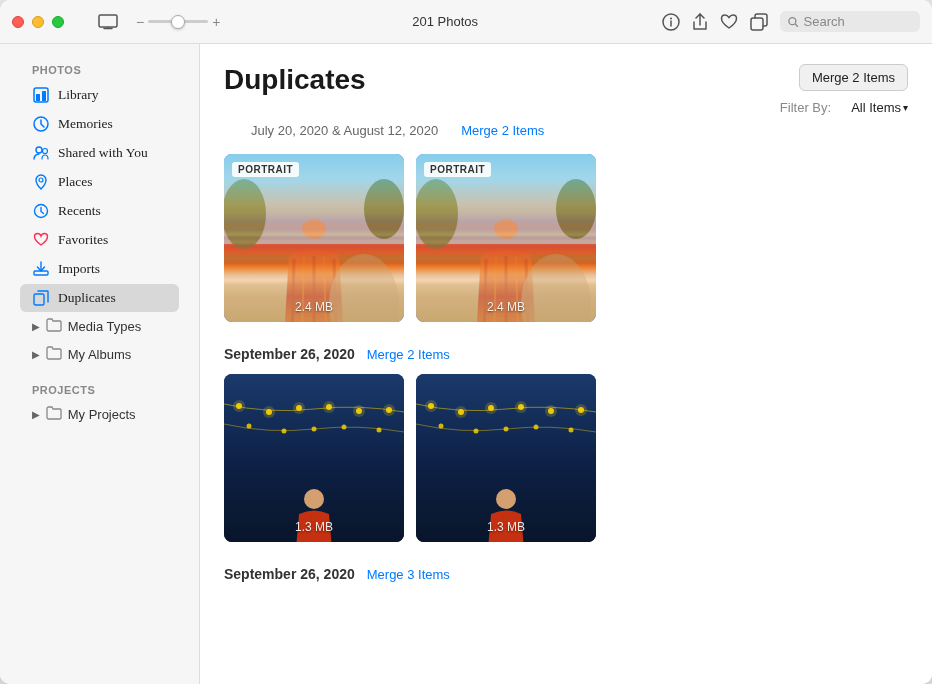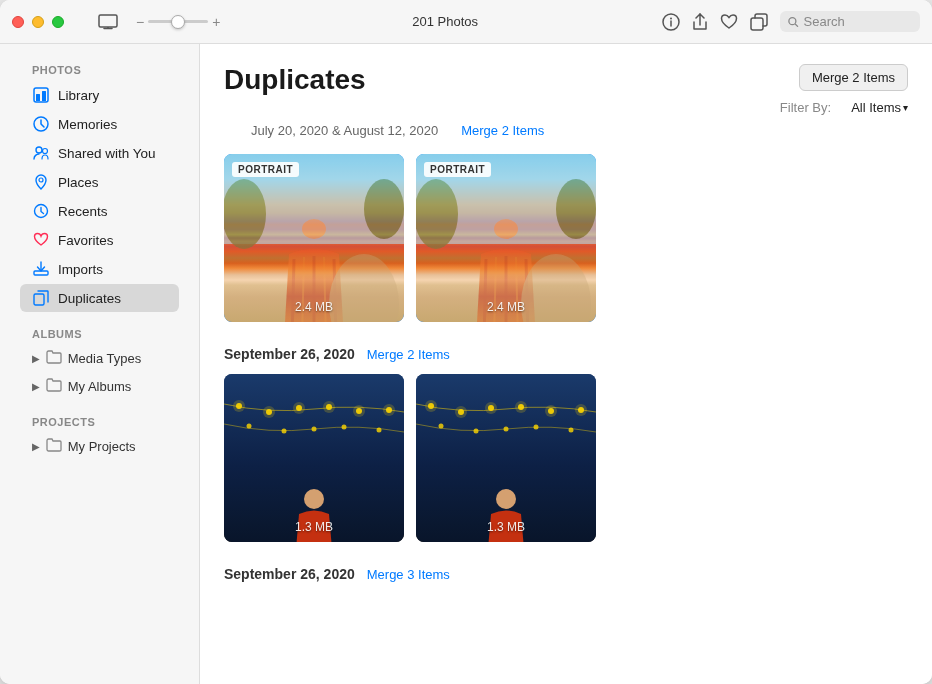--- a/index.html
+++ b/index.html
@@ -198,20 +198,21 @@
       height: 18px;
       display: flex;
       align-items: center;
       justify-content: center;
       font-size: 14px;
       flex-shrink: 0;
     }
 
     .sidebar-item-label {
       flex: 1;
+      font-family: Liberation Serif, serif;
     }
 
     .sidebar-lock-icon {
       font-size: 11px;
       color: #999;
     }
 
     .sidebar-expand-btn {
       display: flex;
       align-items: center;
@@ -648,21 +649,20 @@
         <span class="sidebar-item-icon">
           <svg width="16" height="16" viewBox="0 0 16 16" fill="none">
               <rect x="1" y="4" width="10" height="11" rx="1.5" stroke="#007aff" stroke-width="1.4" fill="none"></rect>
               <path d="M5 1 L14.5 1 C15 1 15 1 15 1.5 L15 12" stroke="#007aff" stroke-width="1.4" stroke-linecap="round" fill="none"></path>
             </svg>
         </span>
         <span class="sidebar-item-label">Duplicates</span>
       </div>
 
 
-      <div class="sidebar-section-label" style="margin-top:8px;">Albums</div>
 
       <div class="sidebar-expand-btn">
         <span class="chevron">▶</span>
         <span class="folder-icon">
           <svg width="16" height="14" viewBox="0 0 16 14" fill="none">
               <path d="M1 2.5 C1 1.7 1.7 1 2.5 1 L6 1 L7 3 L14 3 C14.8 3 15 3.5 15 4 L15 12 C15 12.8 14.3 13 13.5 13 L2.5 13 C1.7 13 1 12.3 1 11.5 L1 2.5Z" stroke="#888" stroke-width="1.3" fill="none"></path>
             </svg>
         </span>
         <span>Media Types</span>
       </div>

